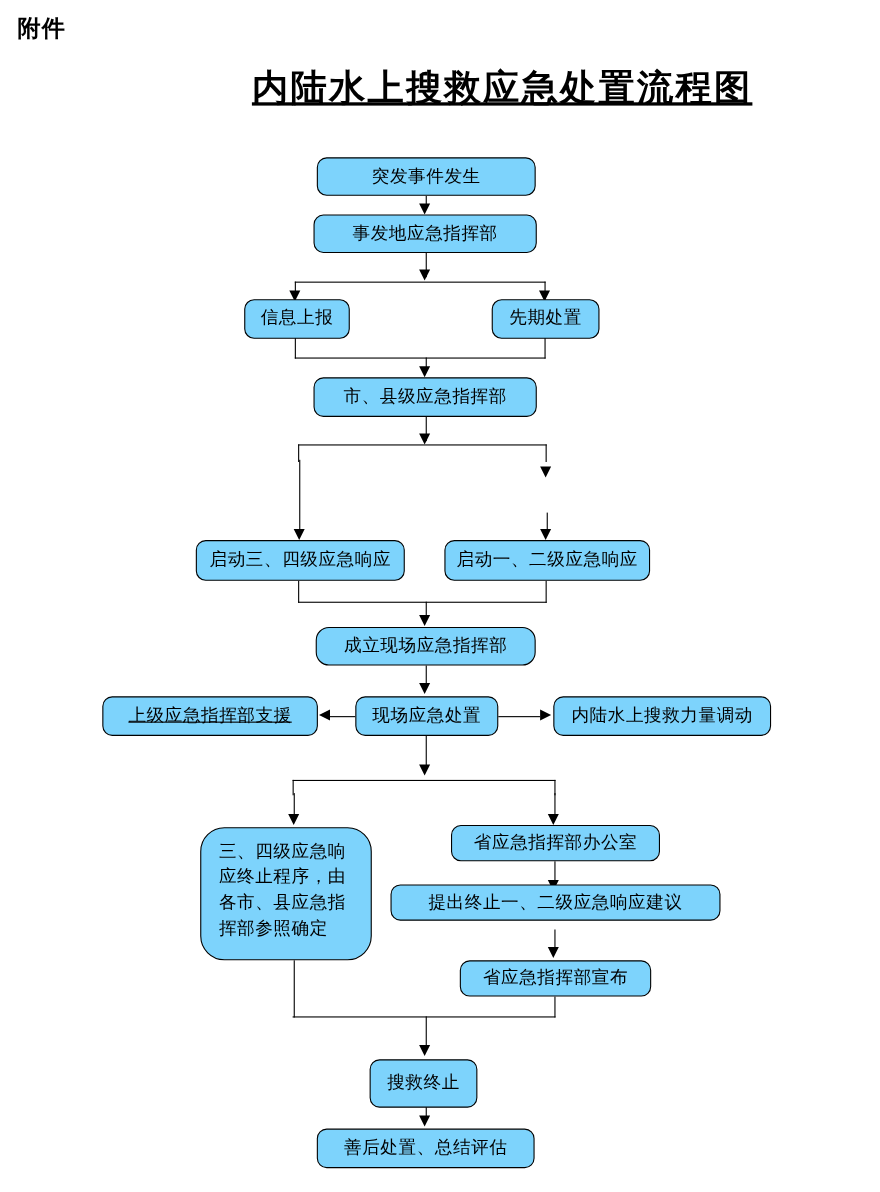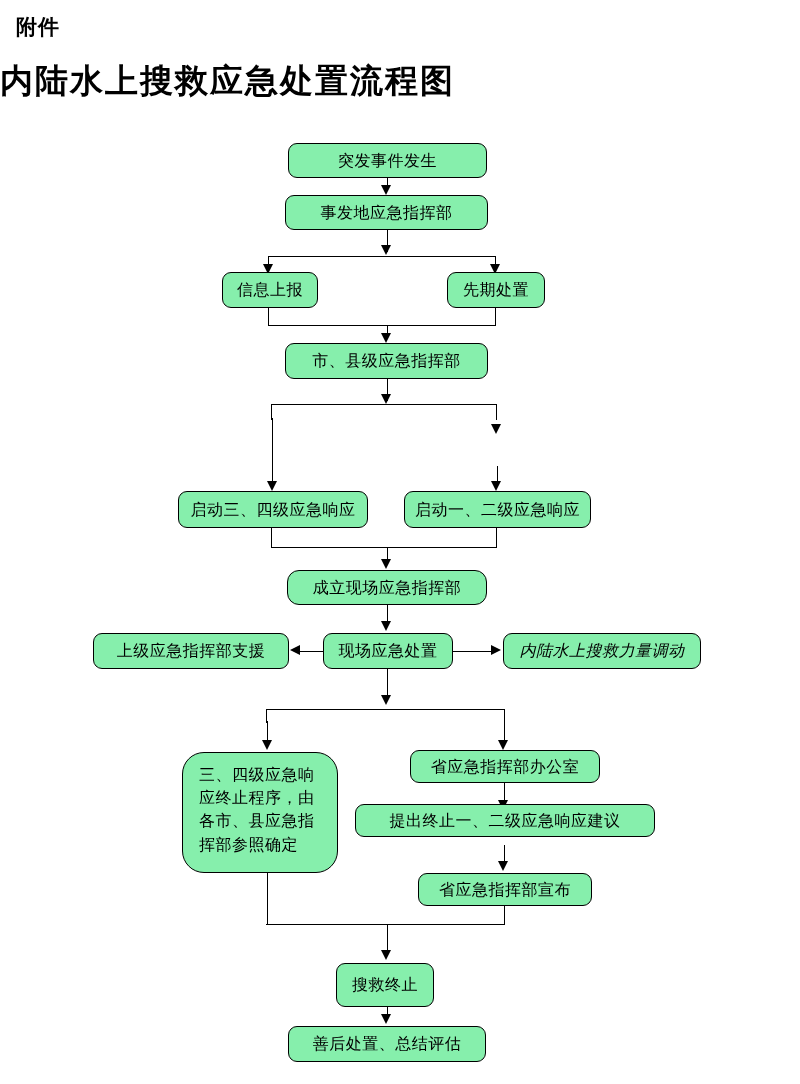--- a/index.html
+++ b/index.html
@@ -29,36 +29,37 @@
     font-weight: bold;
     letter-spacing: 1px;
     line-height: 1;
     white-space: nowrap;
   }
   .doc-title {
     position: absolute;
     left: 0;
     top: 62px;
     width: 684px;
-    text-align: left;
+    text-align: right;
     font-family: "Liberation Serif", "DejaVu Serif", serif;
     font-size: 33px;
     font-weight: bold;
     letter-spacing: 2px;
     line-height: 1.2;
     white-space: nowrap;
+    text-decoration: underline;
   }
 
   
   .node {
     position: absolute;
     box-sizing: border-box;
     border: 1.6px solid #000000;
     border-radius: 9px;
-    background: #86efac;
+    background: #7dd3fc;
     display: flex;
     align-items: center;
     justify-content: center;
     text-align: center;
     font-family: "Liberation Serif", "DejaVu Serif", serif;
     font-size: 16px;
     line-height: 1.1;
     letter-spacing: 0.5px;
     white-space: nowrap;
     z-index: 3;
@@ -208,25 +209,25 @@
 
   <div class="node" style="left:285px; top:343px; width:203px; height:36px;">市、县级应急指挥部</div>
 
 
   <div class="node" style="left:404px; top:491px; width:187px; height:37px;">启动一、二级应急响应</div>
 
   <div class="node" style="left:178px; top:491px; width:190px; height:37px;">启动三、四级应急响应</div>
 
   <div class="node" style="left:287px; top:570px; width:200px; height:35px;border-radius:12px;">成立现场应急指挥部</div>
 
-  <div class="node" style="left:93px; top:633px; width:196px; height:36px;">上级应急指挥部支援</div>
+  <div class="node" style="left:93px; top:633px; width:196px; height:36px;text-decoration:underline;">上级应急指挥部支援</div>
 
   <div class="node" style="left:323px; top:633px; width:130px; height:36px;">现场应急处置</div>
 
-  <div class="node" style="left:503px; top:633px; width:198px; height:36px;font-style:italic;">内陆水上搜救力量调动</div>
+  <div class="node" style="left:503px; top:633px; width:198px; height:36px;">内陆水上搜救力量调动</div>
 
   <div class="node" style="left:410px; top:750px; width:190px; height:33px;">省应急指挥部办公室</div>
 
   <div class="node multiline" style="left:182px; top:752px; width:156px; height:121px;">三、四级应急响应终止程序，由各市、县应急指挥部参照确定</div>
 
   <div class="node" style="left:355px; top:804px; width:300px; height:33px;">提出终止一、二级应急响应建议</div>
 
   <div class="node" style="left:418px; top:873px; width:174px; height:33px;">省应急指挥部宣布</div>
 
   <div class="node" style="left:336px; top:963px; width:98px; height:44px;">搜救终止</div>

